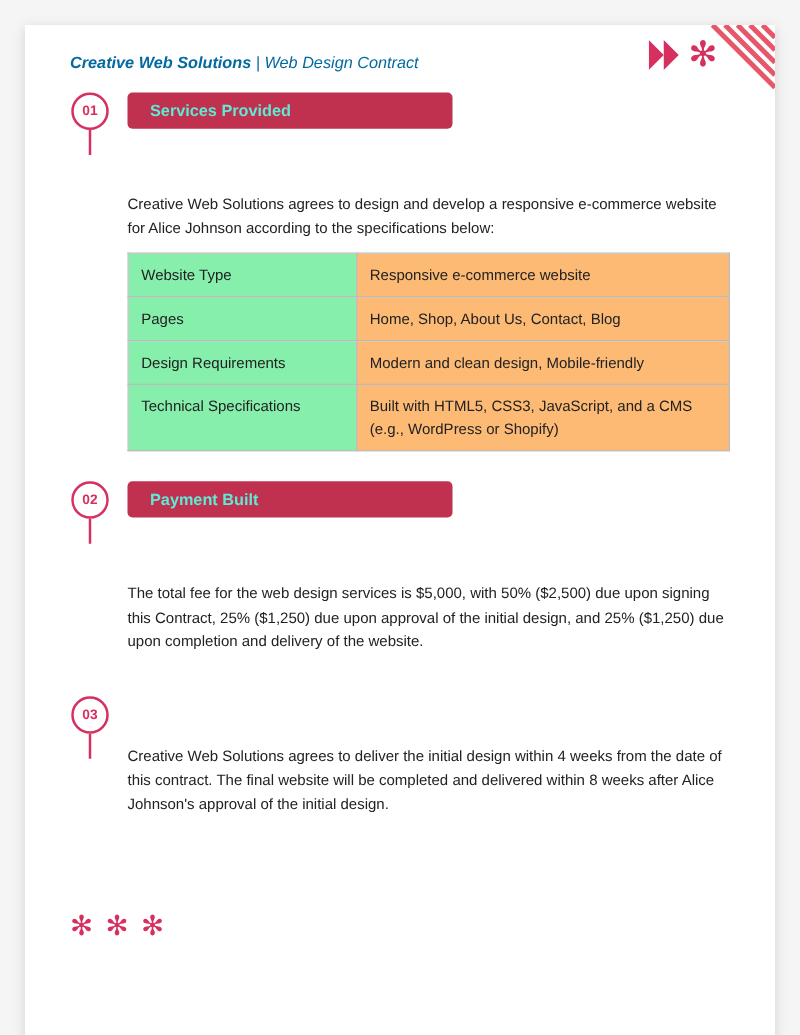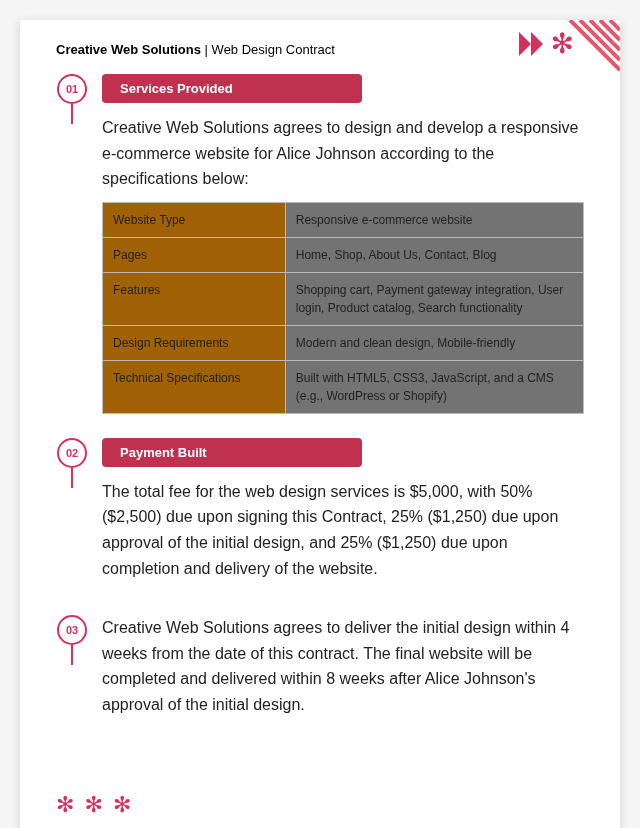--- a/index.html
+++ b/index.html
@@ -23,21 +23,22 @@
     
     .header {
       display: flex;
       align-items: center;
       justify-content: space-between;
       padding: 18px 36px 14px 36px;
       border-bottom: none;
     }
     .header-title {
       font-size: 13px;
-      color: #000000;
+      color: #0369a1;
+      font-style: italic;
     }
     .header-title strong {
       font-weight: 700;
     }
     
     .corner-decoration {
       position: absolute;
       top: 0; right: 0;
       width: 110px;
       height: 60px;
@@ -87,57 +88,58 @@
       width: 2px;
       background: #d63060;
       flex: 1;
       min-height: 20px;
     }
     .section-body {
       flex: 1;
     }
     .section-heading {
       background: #c0314f;
-      color: #ffffff;
+      color: #5eead4;
       font-size: 13px;
       font-weight: 600;
       padding: 7px 18px;
       border-radius: 4px;
       margin-bottom: 12px;
       display: inline-block;
       min-width: 260px;
     }
     .section-text {
-      font-size: 16px;
+      font-size: 12px;
       color: #222;
       line-height: 1.6;
       margin-bottom: 10px;
+      margin-top: 39px;
     }
 
     
     .services-table {
       width: 100%;
       border-collapse: collapse;
       font-size: 12px;
       margin-top: 8px;
     }
     .services-table td {
       border: 1px solid #bbb;
       padding: 8px 10px;
       vertical-align: top;
       color: #222;
       line-height: 1.5;
     }
     .services-table td:first-child {
       width: 38%;
       font-weight: 400;
-      background: #a16207;
+      background: #86efac;
     }
     .services-table td:last-child {
-      background: #737373;
+      background: #fdba74;
     }
 
     
     .footer-area {
       padding: 10px 36px 18px 36px;
       display: flex;
       align-items: center;
       justify-content: space-between;
     }
     .footer-stars {
@@ -201,24 +203,20 @@
           <tbody id="services-tbody">
               <tr>
                 <td>Website Type</td>
                 <td>Responsive e-commerce website</td>
               </tr>
               <tr>
                 <td>Pages</td>
                 <td>Home, Shop, About Us, Contact, Blog</td>
               </tr>
               <tr>
-                <td>Features</td>
-                <td>Shopping cart, Payment gateway integration, User login, Product catalog, Search functionality</td>
-              </tr>
-              <tr>
                 <td>Design Requirements</td>
                 <td>Modern and clean design, Mobile-friendly</td>
               </tr>
               <tr>
                 <td>Technical Specifications</td>
                 <td>Built with HTML5, CSS3, JavaScript, and a CMS (e.g., WordPress or Shopify)</td>
               </tr>
             </tbody>
         </table>
       </div>

